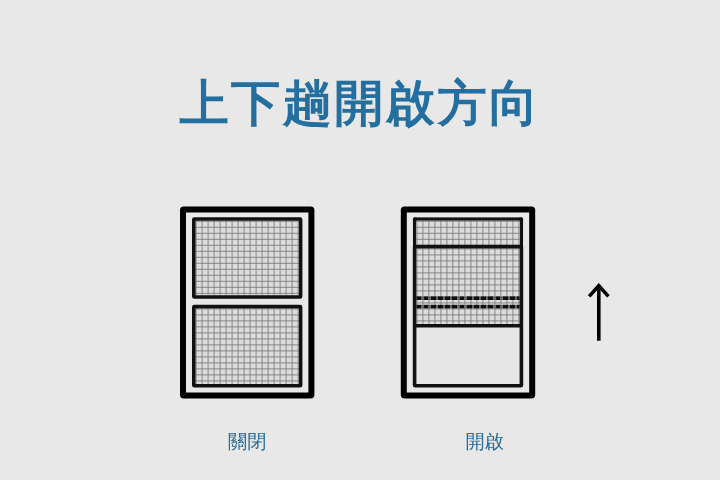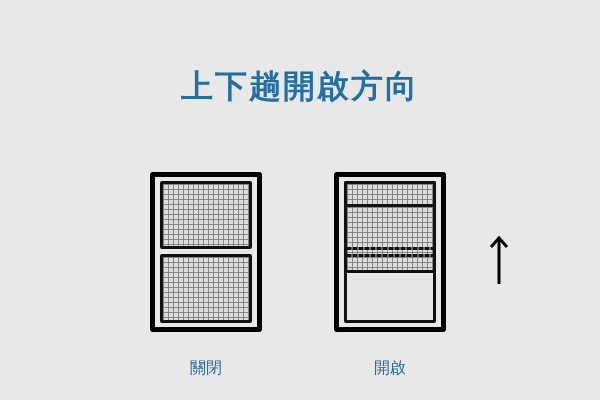--- a/index.html
+++ b/index.html
@@ -1,17 +1,17 @@
 <!DOCTYPE html>
 <html><head>
 <meta charset="utf-8">
 <style>
   html,body{margin:0;padding:0;}
   body{width:600px;height:400px;background:#e8e8e8;position:relative;overflow:hidden;font-family:"DejaVu Sans",sans-serif;}
-  .title{position:absolute;left:0;top:58px;width:600px;text-align:center;font-size:32px;font-weight:bold;color:#246f9f;letter-spacing:2px;line-height:56px;}
+  .title{position:absolute;left:0;top:58px;width:600px;text-align:center;font-size:41px;font-weight:bold;color:#246f9f;letter-spacing:2px;line-height:56px;}
   .frame{position:absolute;box-sizing:border-box;border:5px solid #000;border-radius:3px;background:#e8e8e8;}
   .pane{position:absolute;box-sizing:border-box;border:3px solid #111;border-radius:2px;background-color:#e2e2e2;}
   .mesh{background-image:
       linear-gradient(to right, rgba(120,120,120,0.85) 1px, transparent 1px),
       linear-gradient(to bottom, rgba(120,120,120,0.85) 1px, transparent 1px);
     background-size:5px 5px;background-color:#dcdcdc;}
   .blank{background:#e6e6e6;}
   .dashrail{position:absolute;left:0;right:0;height:3px;background:repeating-linear-gradient(to right,#111 0 4px,#666 4px 6px);}
   .label{position:absolute;font-size:16px;color:#2a6b98;width:120px;text-align:center;}
   .arrow{position:absolute;}
@@ -30,18 +30,18 @@
 <div class="frame" style="left:334px;top:172px;width:112px;height:160px;">
   <div class="pane" style="left:5px;top:4px;width:92px;height:142px;background:transparent;border:none;">
     <div class="pane mesh" style="left:0;top:0;width:92px;height:26px;border-bottom:none;border-radius:2px 2px 0 0;"></div>
     <div class="pane mesh" style="left:0;top:23px;width:92px;height:69px;border-top:3px solid #111;">
       <div class="dashrail" style="top:40px;"></div>
       <div class="dashrail" style="top:47px;"></div>
     </div>
     <div class="pane blank" style="left:0;top:89px;width:92px;height:53px;"></div>
   </div>
 </div>
-<div class="label" style="left:330px;top:358px;">開啟</div>
+<div class="label" style="left:344px;top:358px;">開啟</div>
 
 <svg class="arrow" style="left:488px;top:234px;" width="22" height="52" viewBox="0 0 22 52">
   <line x1="11" y1="4" x2="11" y2="50" stroke="#000" stroke-width="3"></line>
   <polyline points="3,13 11,4 19,13" fill="none" stroke="#000" stroke-width="3"></polyline>
 </svg>
 
 </body></html>

